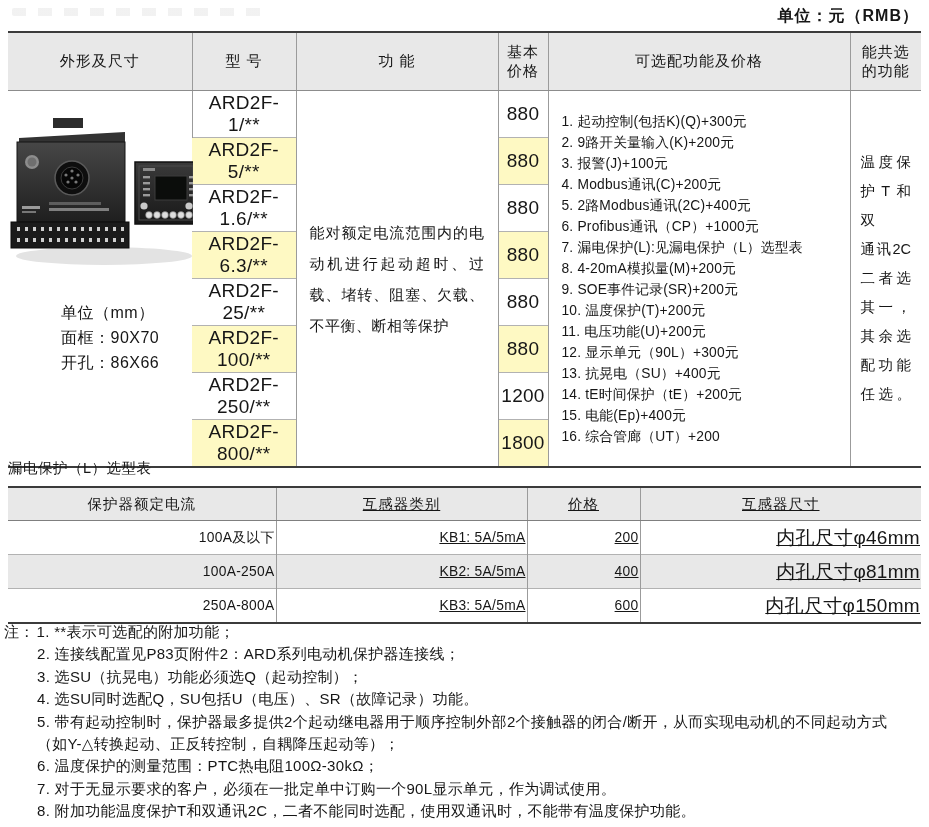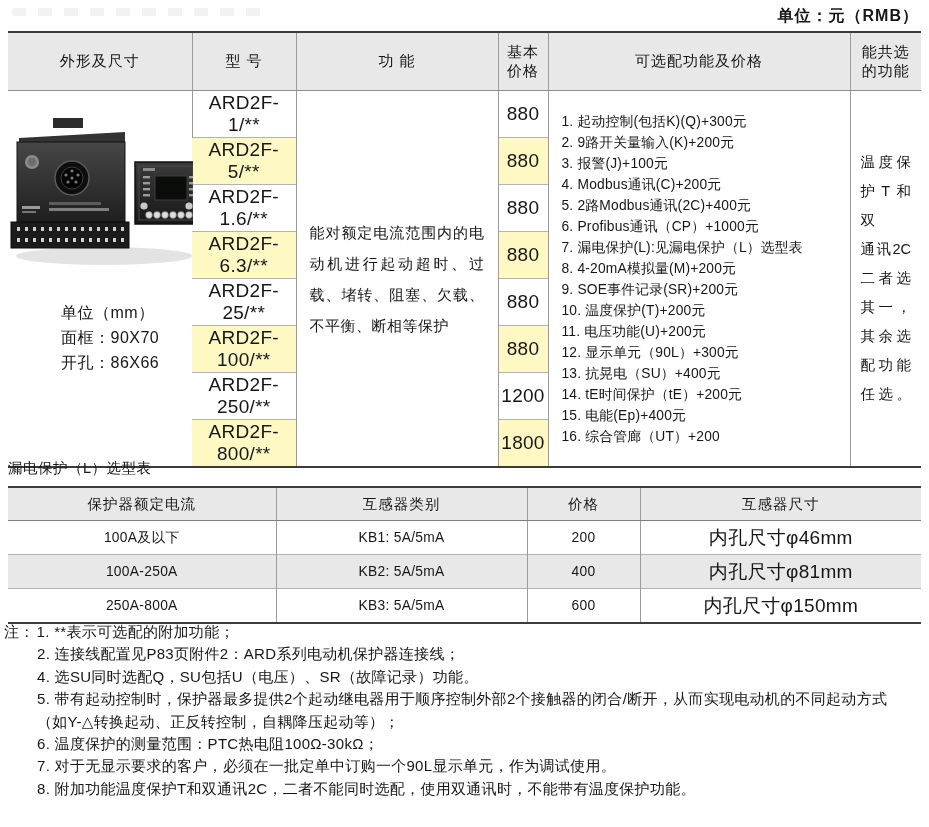--- a/index.html
+++ b/index.html
@@ -64,23 +64,23 @@
   
   .leak-title{position:absolute;left:8px;top:459px;font-size:14.5px;font-weight:500;letter-spacing:.5px;}
   .leak-table{
     position:absolute;left:8px;top:486px;width:913px;
     border-top:2.5px solid #3b3b3b;border-bottom:2.5px solid #3b3b3b;
   }
   .leak-table th{
     background:#e8e8e8;height:30px;font-weight:500;font-size:14.5px;
     border-bottom:1.5px solid #7f7f7f;text-align:center;vertical-align:middle;letter-spacing:1px;
   }
-  .leak-table th + th,.leak-table td + td{border-left:1px solid #9b9b9b;}
+  .leak-table th + th,.leak-table td + td{border-left:1px solid #9b9b9b;text-decoration:underline;}
   .leak-table td{
-    height:31px;text-align:center;vertical-align:middle;font-size:13.8px;letter-spacing:.3px;
+    height:31px;text-align:right;vertical-align:middle;font-size:13.8px;letter-spacing:.3px;
   }
   .leak-table tr + tr td{border-top:1px solid #b2b2b2;}
   .leak-table tr.shade td{background:#e8e8e8;}
   .leak-table td.size-col{font-size:19px;}
 
   
   .notes{position:absolute;left:4px;top:621px;width:920px;font-size:15px;line-height:22.4px;letter-spacing:.3px;}
   .note-line{white-space:nowrap;}
   .note-line.indented{padding-left:33px;}
   .notes-prefix{padding-right:2px;}
@@ -315,20 +315,21 @@
       <td>KB3: 5A/5mA</td>
       <td>600</td>
       <td class="size-col">内孔尺寸φ150mm</td>
     </tr>
   </tbody>
     </table>
 
   <div class="notes">
     <div class="note-line"><span class="notes-prefix">注：</span><span>1.  **表示可选配的附加功能；</span></div>
     <div class="note-line indented">2. 连接线配置见P83页附件2：ARD系列电动机保护器连接线；</div>
+    <div class="note-line indented">3. 选SU（抗晃电）功能必须选Q（起动控制）；</div>
     <div class="note-line indented">4. 选SU同时选配Q，SU包括U（电压）、SR（故障记录）功能。</div>
     <div class="note-line indented">5. 带有起动控制时，保护器最多提供2个起动继电器用于顺序控制外部2个接触器的闭合/断开，从而实现电动机的不同起动方式</div>
     <div class="note-line indented">（如Y-△转换起动、正反转控制，自耦降压起动等）；</div>
     <div class="note-line indented">6. 温度保护的测量范围：PTC热电阻100Ω-30kΩ；</div>
     <div class="note-line indented">7. 对于无显示要求的客户，必须在一批定单中订购一个90L显示单元，作为调试使用。</div>
     <div class="note-line indented">8. 附加功能温度保护T和双通讯2C，二者不能同时选配，使用双通讯时，不能带有温度保护功能。</div>
   </div>
 
 </div>
 

